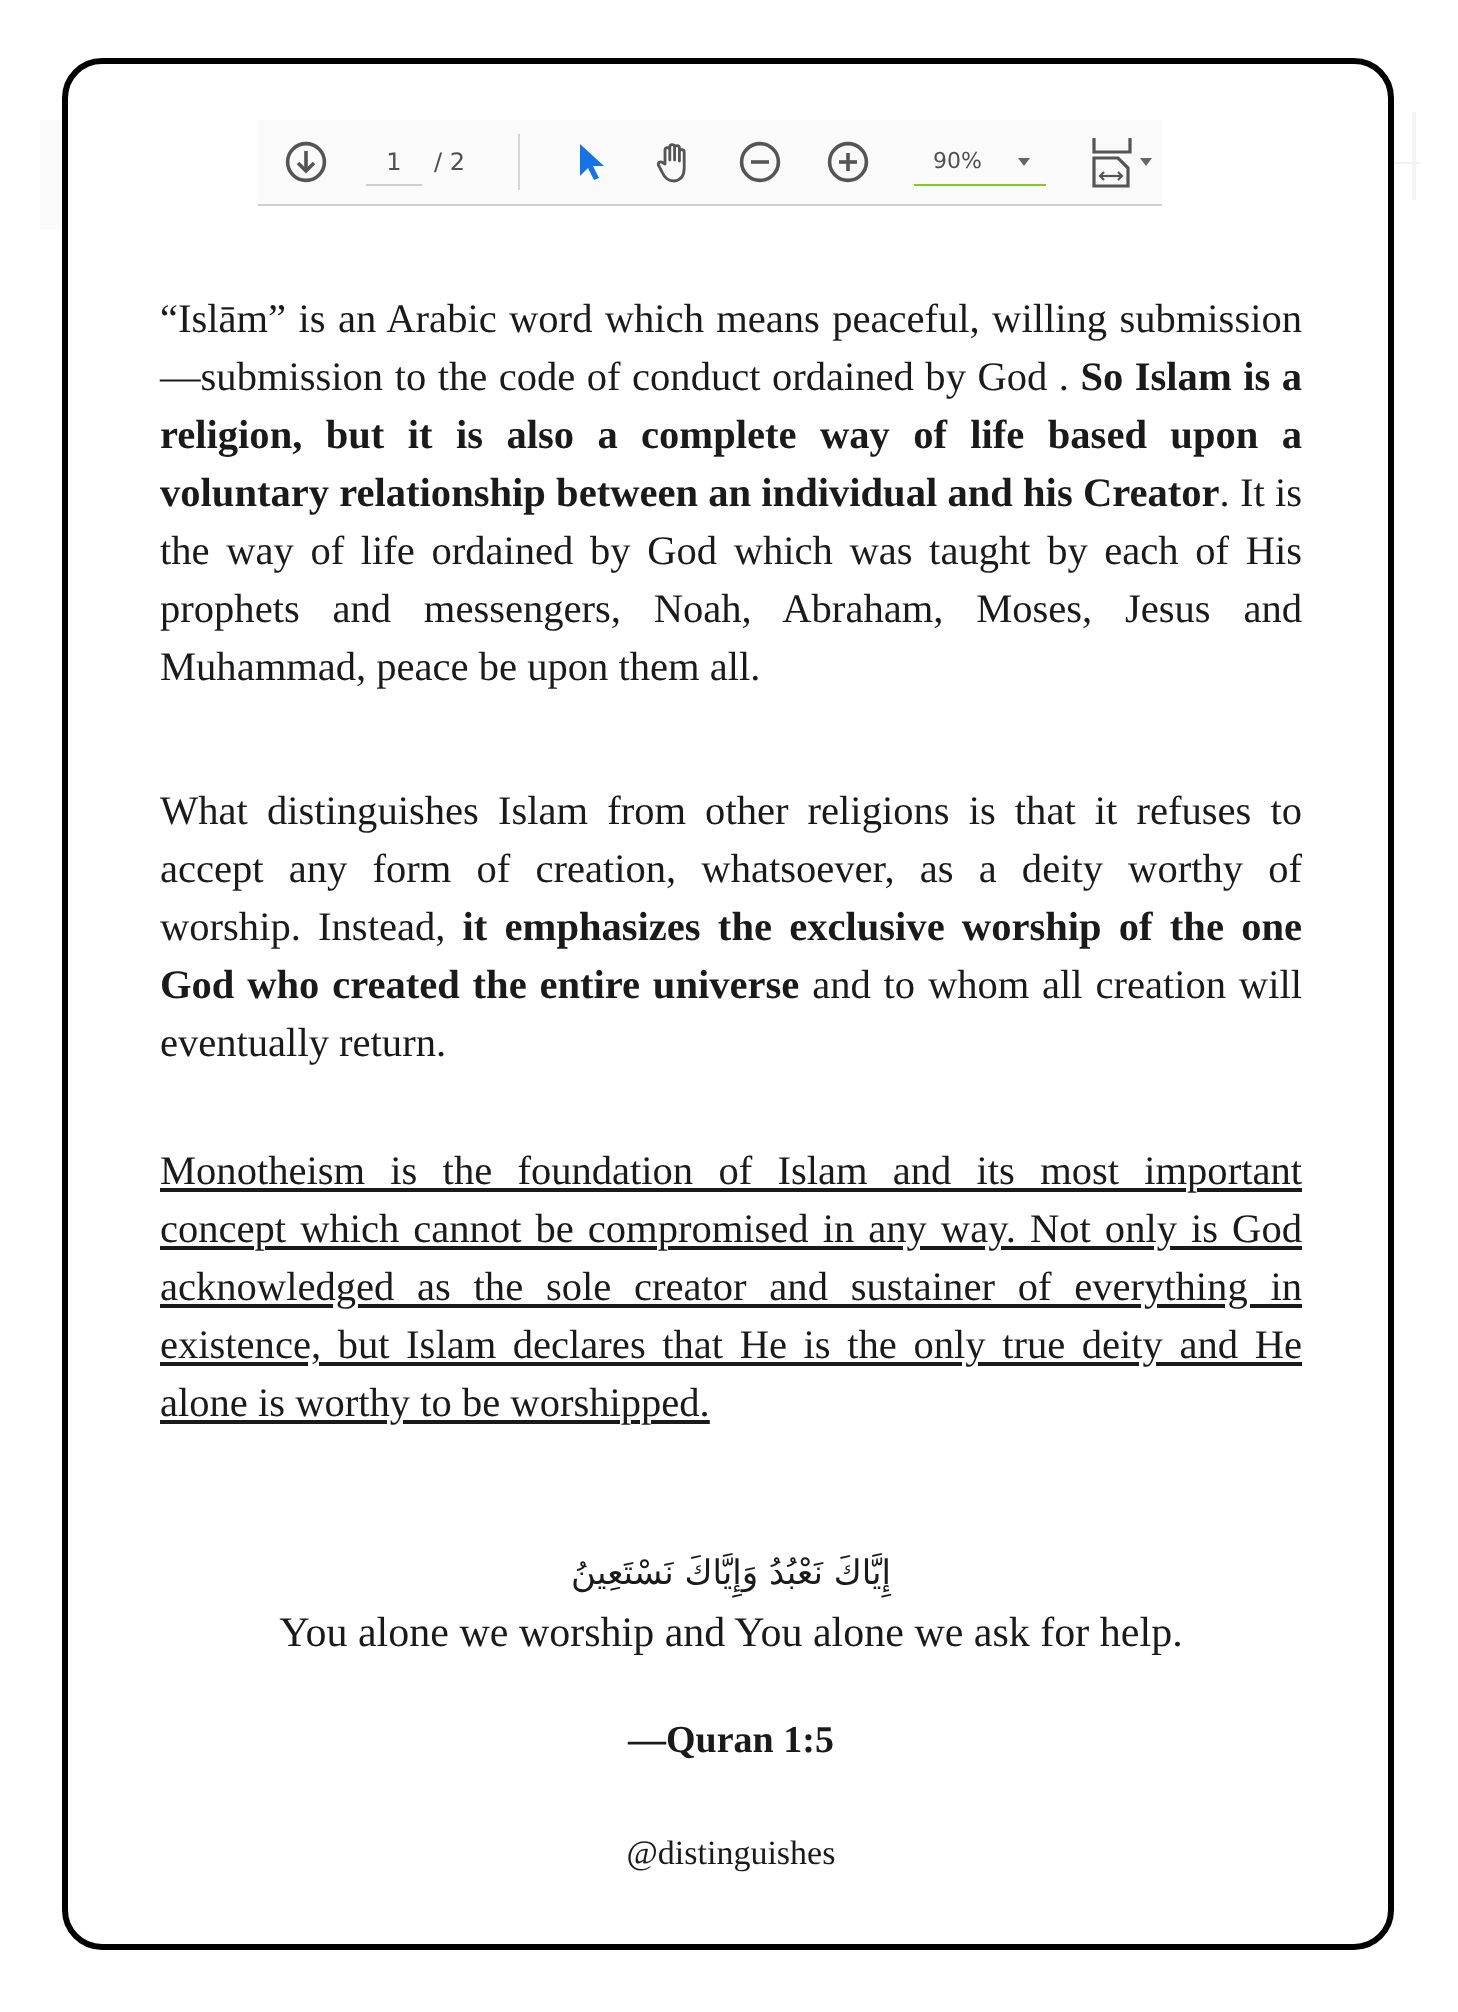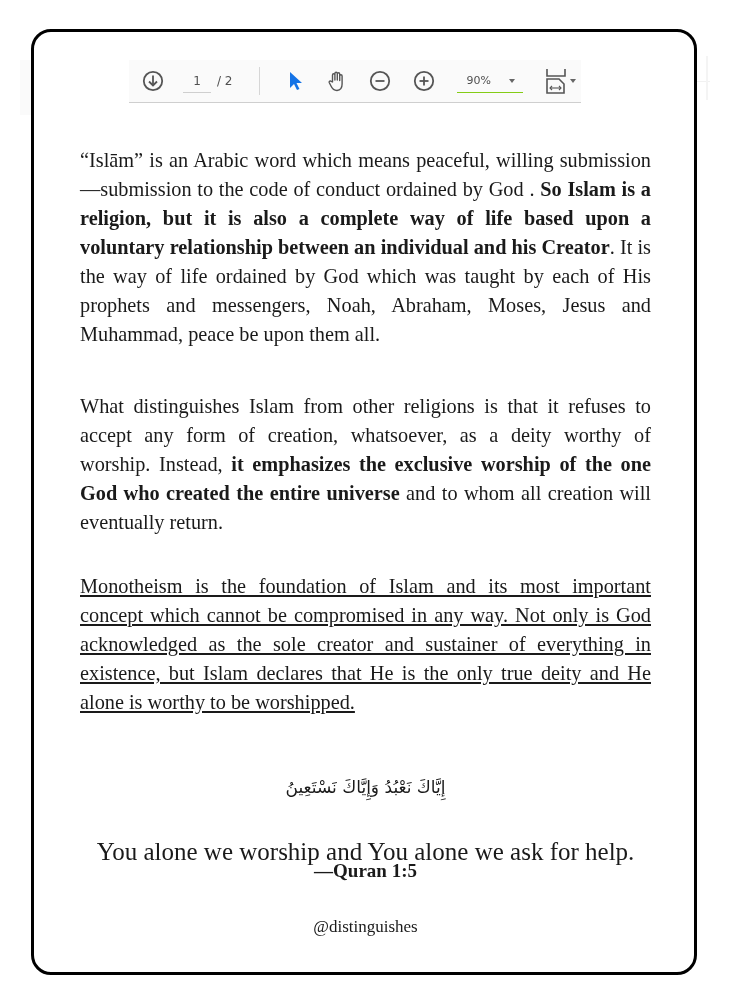--- a/index.html
+++ b/index.html
@@ -37,21 +37,21 @@
   .caret { width: 0; height: 0; border-left: 3.5px solid transparent; border-right: 3.5px solid transparent; border-top: 4px solid #666; margin-right: 6px; }
 
   .content { position: absolute; left: 80px; top: 130px; width: 571px; color: #1a1a1a; }
   .para { font-size: 20.3px; line-height: 29px; text-align: justify; margin: 0; }
   .para b { font-weight: bold; }
   .p1 { position: absolute; top: 16px; }
   .p2 { position: absolute; top: 262px; }
   .p3 { position: absolute; top: 442px; text-decoration: underline; }
   .center { position: absolute; left: 0; width: 571px; text-align: center; }
   .arabic { top: 615px; font-family: "DejaVu Sans", sans-serif; font-size: 17px; direction: rtl; margin-top: 32px; }
-  .translation { top: 708px; font-size: 25px; }
+  .translation { top: 674px; font-size: 21px; }
   .citation { top: 730px; font-size: 19px; font-weight: bold; }
   .handle { top: 787px; font-size: 17px; }
 </style>
 </head>
 <body>
 
 <div class="ghost-left"></div>
 <div class="ghost-right-line"></div>
 <div class="ghost-right-tick"></div>
 

